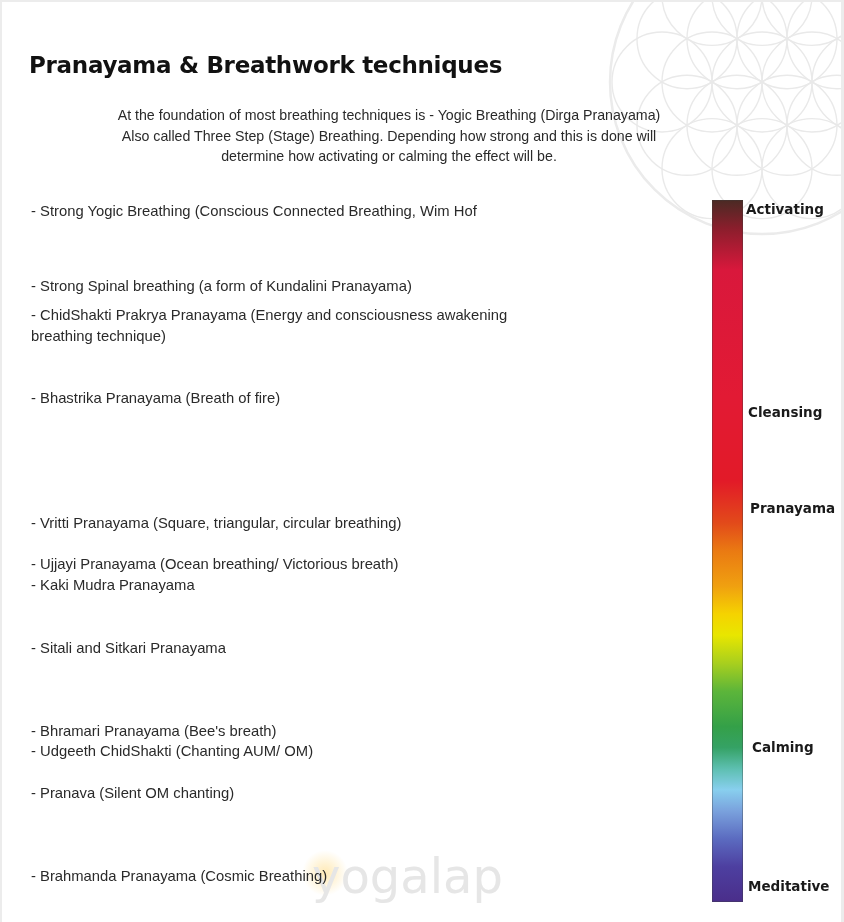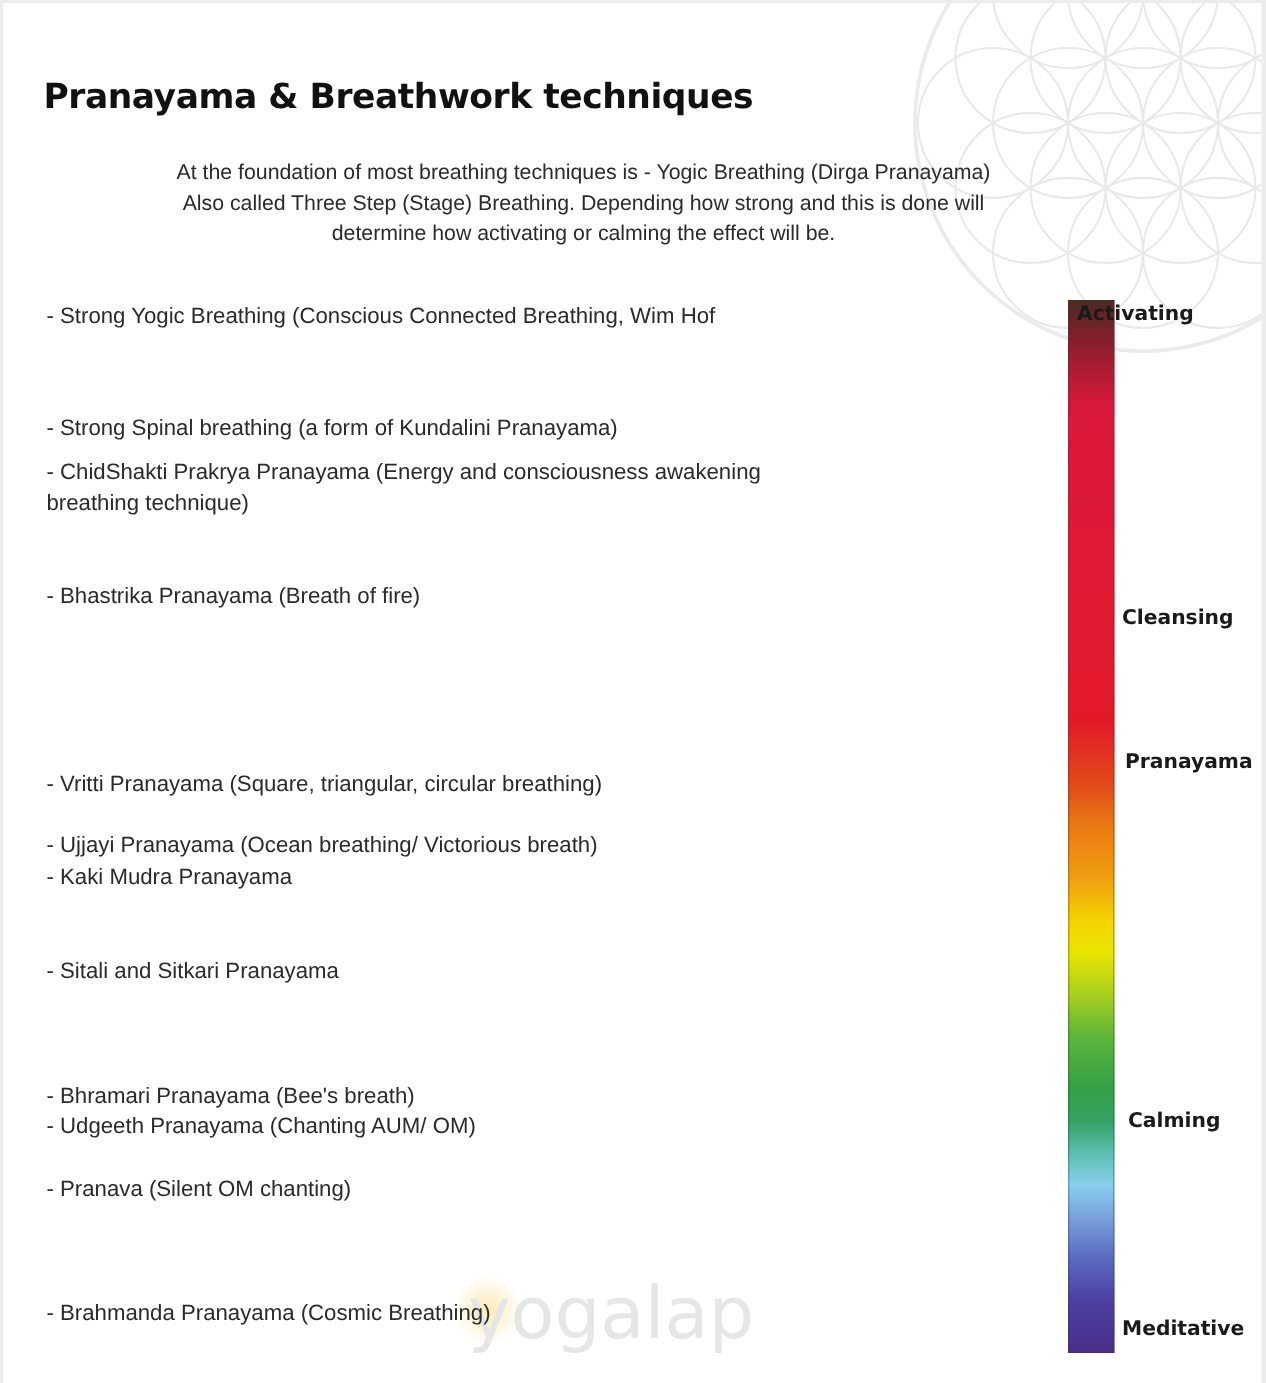--- a/index.html
+++ b/index.html
@@ -89,27 +89,27 @@
   <div class="item" style="top:199px">- Strong Yogic Breathing (Conscious Connected Breathing, Wim Hof</div>
   <div class="item" style="top:274px">- Strong Spinal breathing (a form of Kundalini Pranayama)</div>
   <div class="item" style="top:303px">- ChidShakti Prakrya Pranayama (Energy and consciousness awakening</div>
   <div class="item" style="top:324px">breathing technique)</div>
   <div class="item" style="top:386px">- Bhastrika Pranayama (Breath of fire)</div>
   <div class="item" style="top:511px">- Vritti Pranayama (Square, triangular, circular breathing)</div>
   <div class="item" style="top:552px">- Ujjayi Pranayama (Ocean breathing/ Victorious breath)</div>
   <div class="item" style="top:573px">- Kaki Mudra Pranayama</div>
   <div class="item" style="top:636px">- Sitali and Sitkari Pranayama</div>
   <div class="item" style="top:719px">- Bhramari Pranayama (Bee's breath)</div>
-  <div class="item" style="top:739px">- Udgeeth Pranayama (Chanting AUM/ OM)</div>
+  <div class="item" style="top:739px">- Udgeeth ChidShakti (Chanting AUM/ OM)</div>
   <div class="item" style="top:781px">- Pranava (Silent OM chanting)</div>
 
   <div class="watermark-sun"></div>
   <div class="watermark">yogalap</div>
 
   <div class="item" style="top:864px">- Brahmanda Pranayama (Cosmic Breathing)</div>
 
   <div class="scale-bar"></div>
-  <div class="scale-label" style="left:716px; top:199px">Activating</div>
+  <div class="scale-label" style="left:744px; top:199px">Activating</div>
   <div class="scale-label" style="left:746px; top:402px">Cleansing</div>
   <div class="scale-label" style="left:748px; top:498px">Pranayama</div>
   <div class="scale-label" style="left:750px; top:737px">Calming</div>
   <div class="scale-label" style="left:746px; top:876px">Meditative</div>
 </div>
 
 </body></html>

